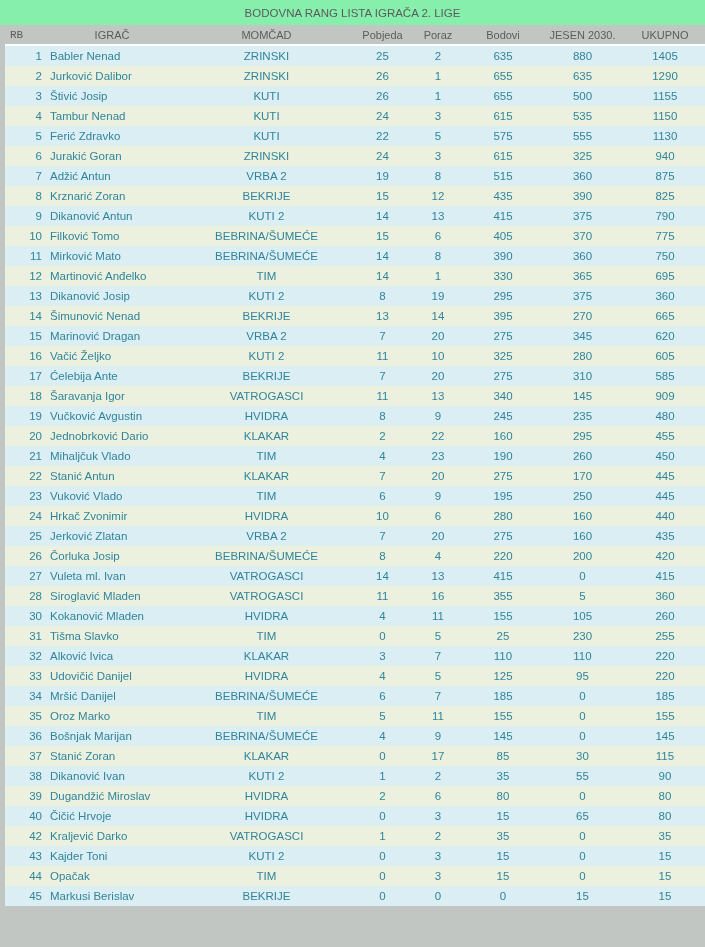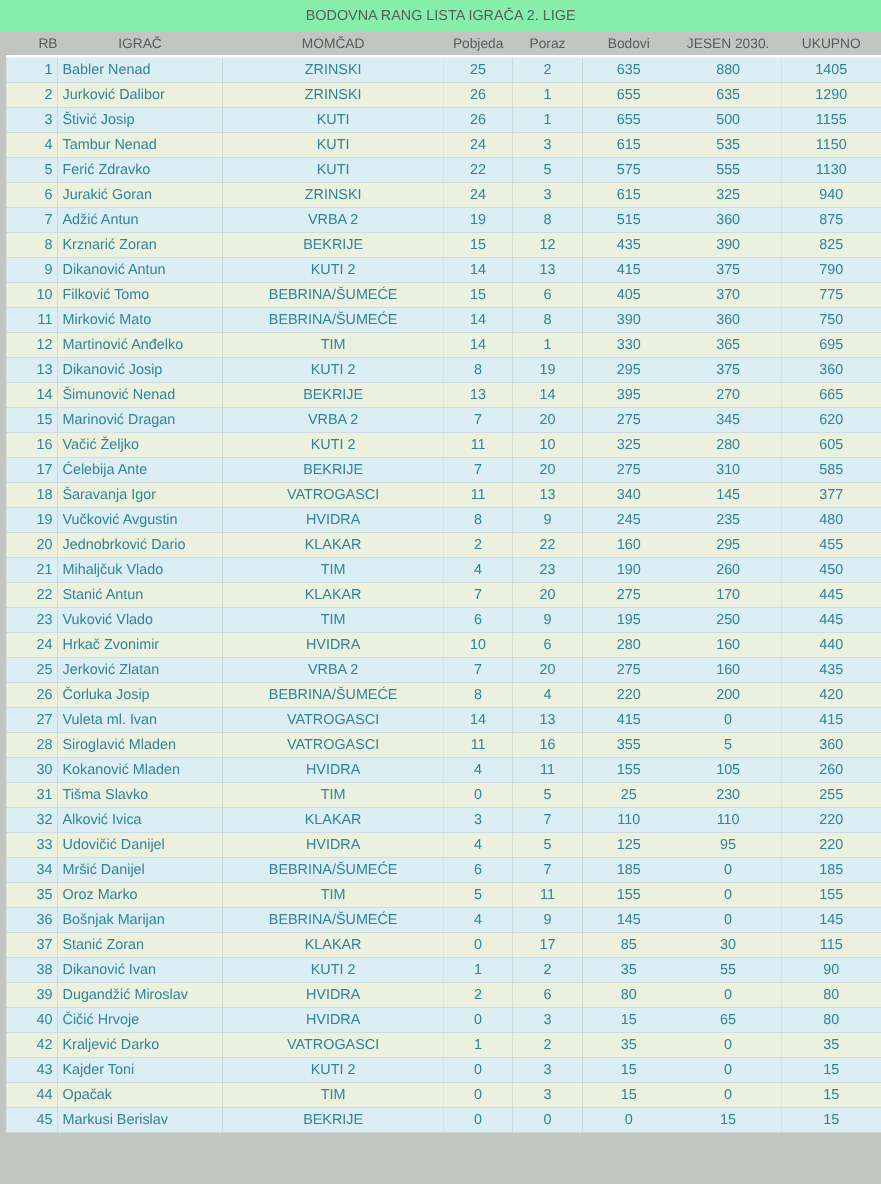--- a/index.html
+++ b/index.html
@@ -48,21 +48,21 @@
     padding: 0;
     white-space: nowrap;
     overflow: hidden;
     line-height: 20px;
   }
   table.rank-table tbody tr:nth-child(odd)  { background: #daeef3; }
   table.rank-table tbody tr:nth-child(even) { background: #ebf1de; }
   .al-left   { text-align: left;  padding-left: 4px !important; margin-top: 20px; }
   .al-right  { text-align: right; padding-right: 4px !important; }
   .al-center { text-align: center; }
-  th.h-rb    { text-align: right; padding-left: 5px !important; }
+  th.h-rb    { text-align: left; padding-left: 5px !important; font-family: Liberation Mono, monospace; }
 </style>
 </head>
 <body>
 
 <div class="sheet">
 
   <div class="title-bar">BODOVNA RANG LISTA IGRAČA 2. LIGE</div>
 
   <table class="rank-table">
     <colgroup>
@@ -259,21 +259,21 @@
           <td class="al-center">585</td>
         </tr>
         <tr>
           <td class="al-right">18</td>
           <td class="al-left">Šaravanja Igor</td>
           <td class="al-center">VATROGASCI</td>
           <td class="al-center">11</td>
           <td class="al-center">13</td>
           <td class="al-center">340</td>
           <td class="al-center">145</td>
-          <td class="al-center">377</td>
+          <td class="al-center">909</td>
         </tr>
         <tr>
           <td class="al-right">19</td>
           <td class="al-left">Vučković Avgustin</td>
           <td class="al-center">HVIDRA</td>
           <td class="al-center">8</td>
           <td class="al-center">9</td>
           <td class="al-center">245</td>
           <td class="al-center">235</td>
           <td class="al-center">480</td>

